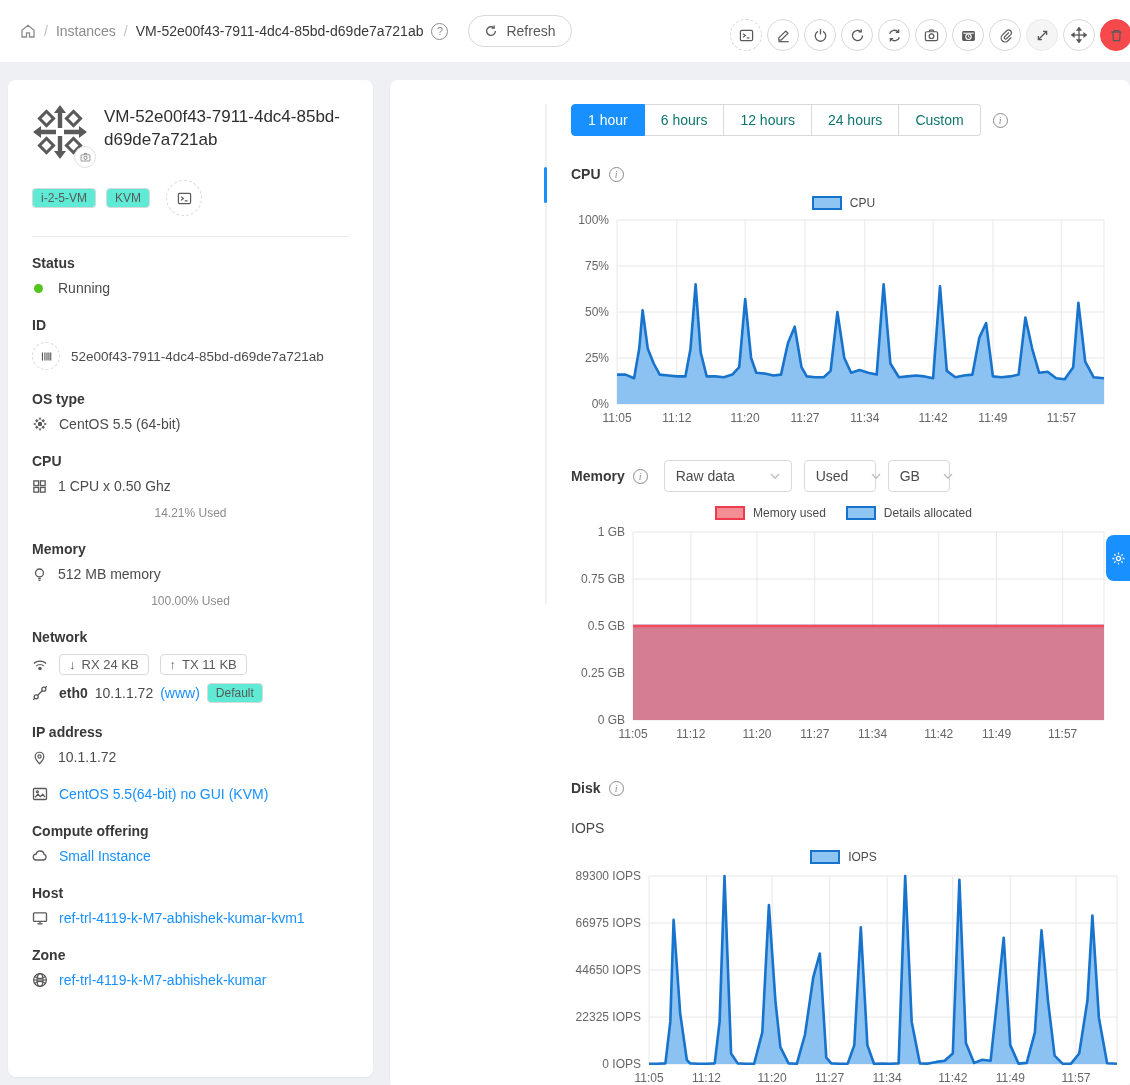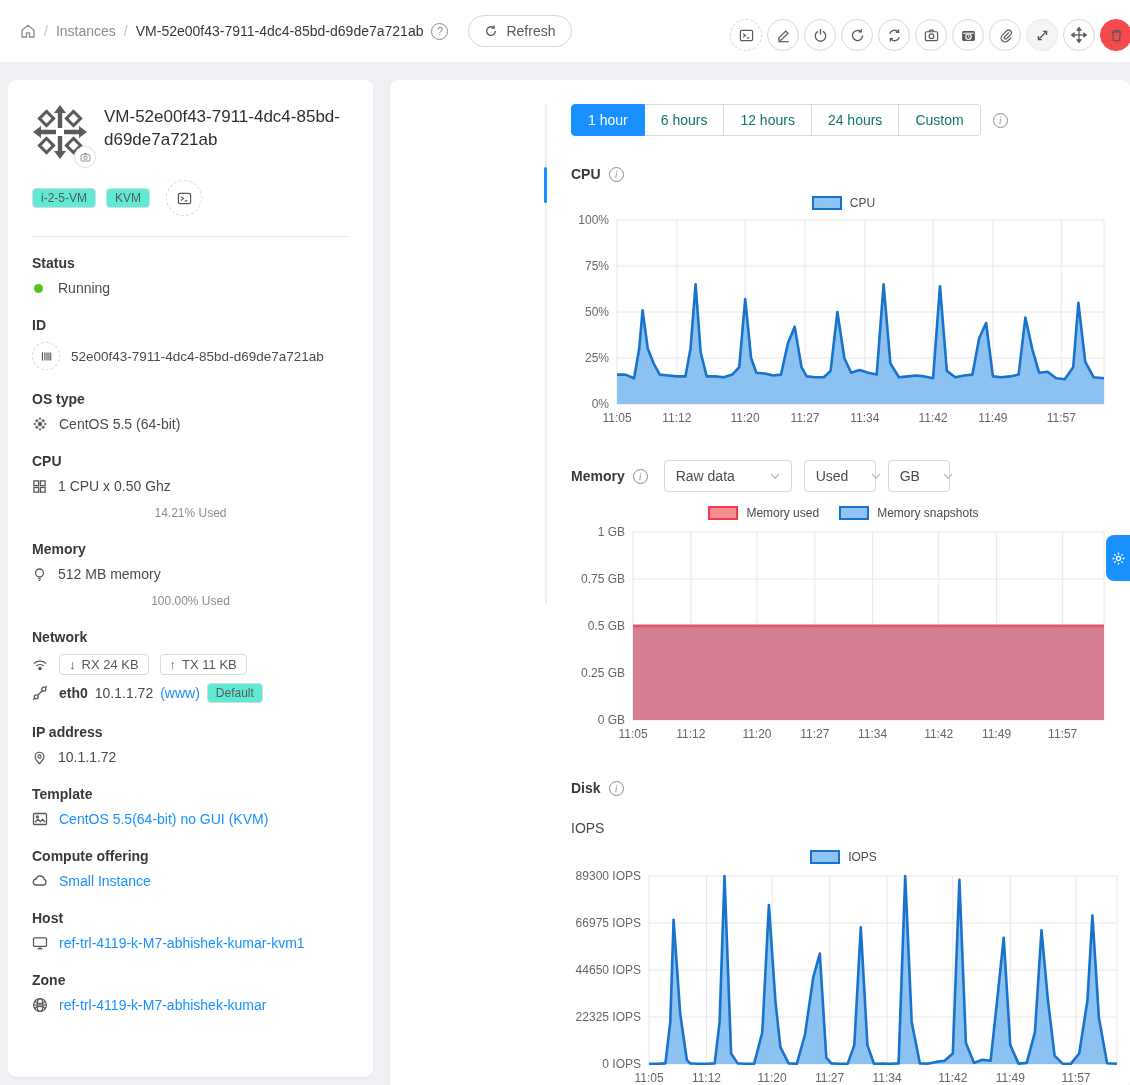--- a/index.html
+++ b/index.html
@@ -389,21 +389,20 @@
         <svg width="15" height="15" viewBox="0 0 16 16" fill="none" stroke="currentColor" stroke-width="1.3">
             <path d="M8 14.6S3.4 10.2 3.4 7a4.6 4.6 0 0 1 9.2 0c0 3.2-4.6 7.6-4.6 7.6z"></path>
             <circle cx="8" cy="6.9" r="1.7"></circle>
           </svg>
       </span>
       <span>10.1.1.72</span>
     </div>
   </div>
 
   <div class="sec">
-    <div class="sec-h">Template</div>
     <div class="irow">
       <span class="icon">
         <svg width="16" height="16" viewBox="0 0 16 16" fill="none" stroke="currentColor" stroke-width="1.3">
             <rect x="1.5" y="2.5" width="13" height="11" rx="1"></rect>
             <path d="M3 11.2l3-3 2.4 2.4 2.3-2.3 2.3 2.9"></path>
             <circle cx="5.4" cy="5.8" r="1"></circle>
           </svg>
       </span>
       <span class="blue">CentOS 5.5(64-bit) no GUI (KVM)</span>
     </div>
@@ -544,21 +543,21 @@
         </span>
     </div>
     <div>
       <div class="legend" id="legend-memory">
           <span class="leg-item">
             <span class="leg-box" style="background:#f48d94;border-color:#ee3b4d"></span>
             <span>Memory used</span>
           </span>
           <span class="leg-item">
             <span class="leg-box" style="background:#8fc5f3;border-color:#1873cc"></span>
-            <span>Memory snapshots</span>
+            <span>Details allocated</span>
           </span>
         </div>
       <div id="plot-memory">
           <svg width="545" height="228" viewBox="0 0 545 228">
             <line x1="62" x2="62" y1="10" y2="198" stroke="#e8e8e8"></line>
             <text x="62" y="216" text-anchor="middle" font-size="12" fill="#666">11:05</text>
             <line x1="119.84210526315789" x2="119.84210526315789" y1="10" y2="198" stroke="#e8e8e8"></line>
             <text x="119.84210526315789" y="216" text-anchor="middle" font-size="12" fill="#666">11:12</text>
             <line x1="185.94736842105263" x2="185.94736842105263" y1="10" y2="198" stroke="#e8e8e8"></line>
             <text x="185.94736842105263" y="216" text-anchor="middle" font-size="12" fill="#666">11:20</text>

